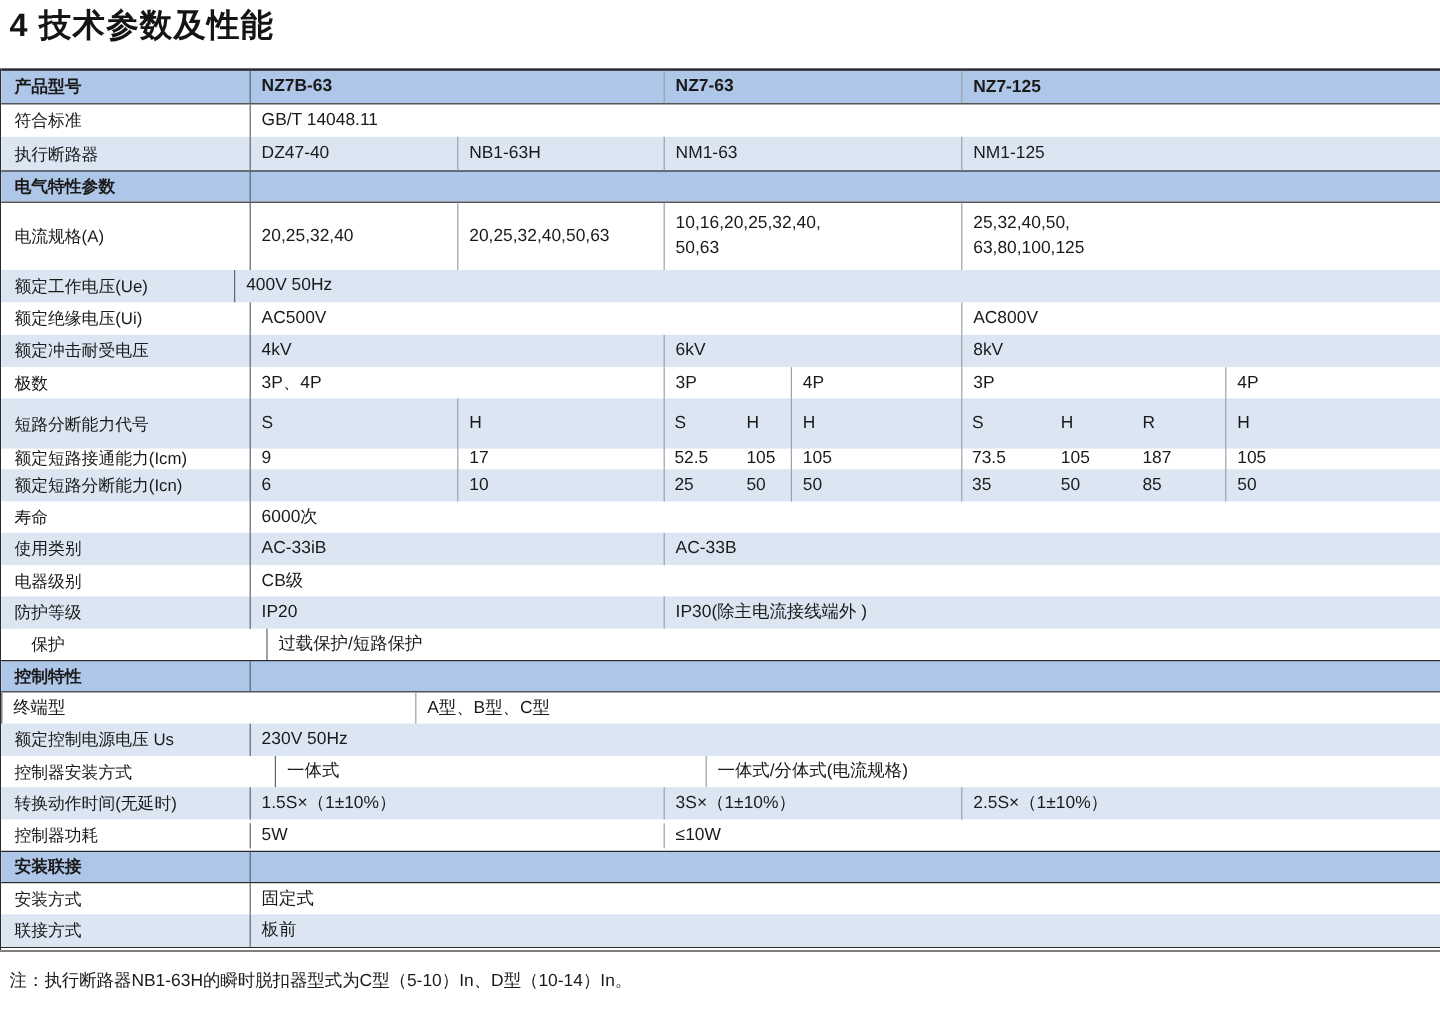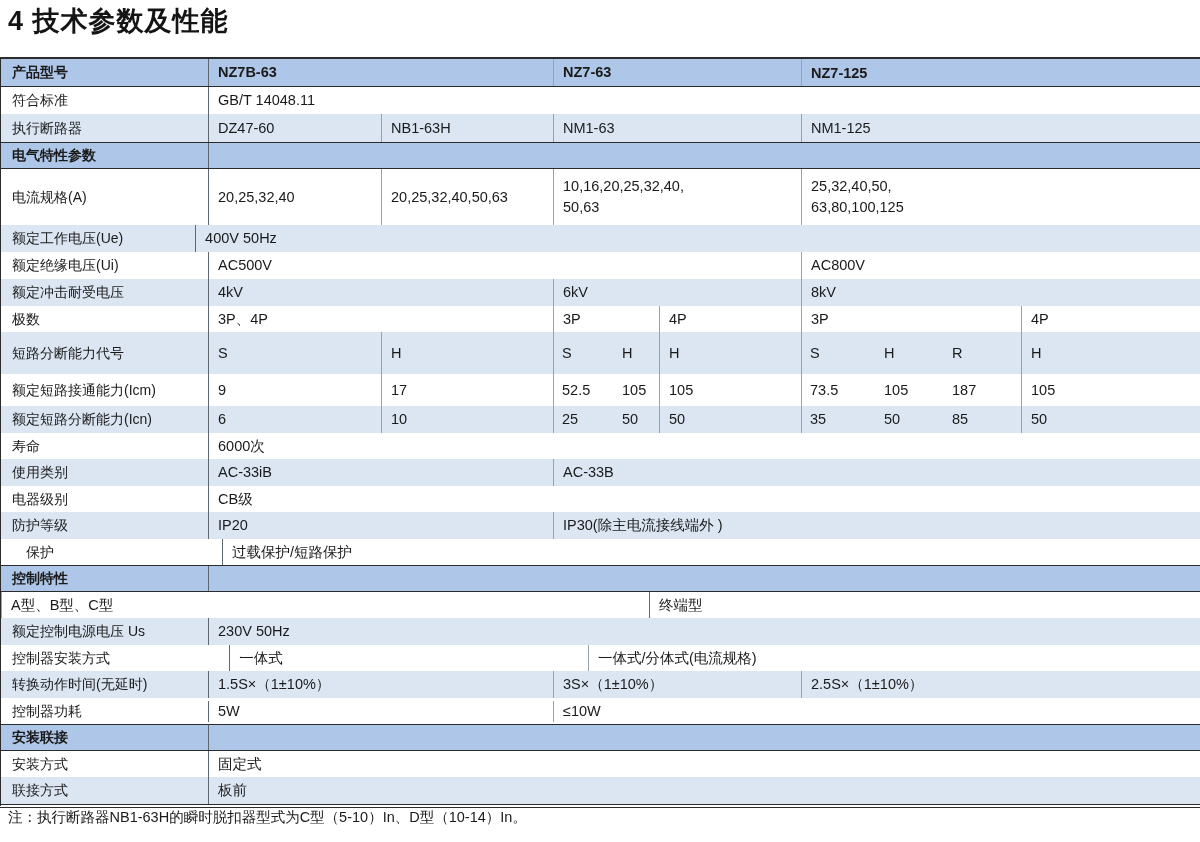--- a/index.html
+++ b/index.html
@@ -49,21 +49,21 @@
         <div class="cell bold div-d" style="width: 345px;">NZ7B-63</div>
         <div class="cell bold div-l" style="width: 248px;">NZ7-63</div>
         <div class="cell bold raised div-l" style="width: 400px;">NZ7-125</div>
       </div>
       <div class="row bg-white t1" style="height: 28px;">
         <div class="cell label" style="width: 207px;">符合标准</div>
         <div class="cell div-d" style="width: 993px;">GB/T 14048.11</div>
       </div>
       <div class="row bg-alt" style="height: 28px;">
         <div class="cell label" style="width: 207px;">执行断路器</div>
-        <div class="cell div-d" style="width: 173px;">DZ47-60</div>
+        <div class="cell div-d" style="width: 173px;">DZ47-40</div>
         <div class="cell div-l" style="width: 172px;">NB1-63H</div>
         <div class="cell div-l" style="width: 248px;">NM1-63</div>
         <div class="cell div-l" style="width: 400px;">NM1-125</div>
       </div>
       <div class="row bg-sec t1" style="height: 26px;">
         <div class="cell label bold" style="width: 207px;">电气特性参数</div>
         <div class="cell div-d" style="width: 993px;"></div>
       </div>
       <div class="row bg-white t1" style="height: 57px;">
         <div class="cell label" style="width: 207px;">电流规格(A)</div>
@@ -99,21 +99,21 @@
       </div>
       <div class="row bg-alt" style="height: 42px;">
         <div class="cell label" style="width: 207px;">短路分断能力代号</div>
         <div class="cell div-d" style="width: 173px;">S</div>
         <div class="cell div-l" style="width: 172px;">H</div>
         <div class="cell div-l partcell" style="width: 106px;"><span class="part" style="width: 60px;">S</span><span class="part" style="width: 46px;">H</span></div>
         <div class="cell div-l" style="width: 142px;">H</div>
         <div class="cell div-l partcell" style="width: 220px;"><span class="part" style="width: 74px;">S</span><span class="part" style="width: 68px;">H</span><span class="part" style="width: 78px;">R</span></div>
         <div class="cell div-l" style="width: 180px;">H</div>
       </div>
-      <div class="row bg-white" style="height: 32px;">
+      <div class="row bg-white" style="height: 17px;">
         <div class="cell label" style="width: 207px;">额定短路接通能力(Icm)</div>
         <div class="cell div-d" style="width: 173px;">9</div>
         <div class="cell div-l" style="width: 172px;">17</div>
         <div class="cell div-l partcell" style="width: 106px;"><span class="part" style="width: 60px;">52.5</span><span class="part" style="width: 46px;">105</span></div>
         <div class="cell div-l" style="width: 142px;">105</div>
         <div class="cell div-l partcell" style="width: 220px;"><span class="part" style="width: 74px;">73.5</span><span class="part" style="width: 68px;">105</span><span class="part" style="width: 78px;">187</span></div>
         <div class="cell div-l" style="width: 180px;">105</div>
       </div>
       <div class="row bg-alt" style="height: 27px;">
         <div class="cell label" style="width: 207px;">额定短路分断能力(Icn)</div>
@@ -144,22 +144,22 @@
       </div>
       <div class="row bg-white" style="height: 26px; margin-left: 14px;">
         <div class="cell label" style="width: 207px;">保护</div>
         <div class="cell div-d" style="width: 993px;">过载保护/短路保护</div>
       </div>
       <div class="row bg-sec t1" style="height: 26px;">
         <div class="cell label bold" style="width: 207px;">控制特性</div>
         <div class="cell div-d" style="width: 993px;"></div>
       </div>
       <div class="row bg-white t1" style="height: 27px;">
+        <div class="cell div-d" style="width: 345px;">终端型</div>
         <div class="cell div-l" style="width: 648px;">A型、B型、C型</div>
-        <div class="cell div-d" style="width: 345px;">终端型</div>
       </div>
       <div class="row bg-alt" style="height: 27px;">
         <div class="cell label" style="width: 207px;">额定控制电源电压 Us</div>
         <div class="cell div-d" style="width: 993px;">230V 50Hz</div>
       </div>
       <div class="row bg-white" style="height: 26px; gap: 32px;">
         <div class="cell label" style="width: 207px;">控制器安装方式</div>
         <div class="cell div-d" style="width: 345px;">一体式</div>
         <div class="cell div-l" style="width: 648px;">一体式/分体式(电流规格)</div>
       </div>

